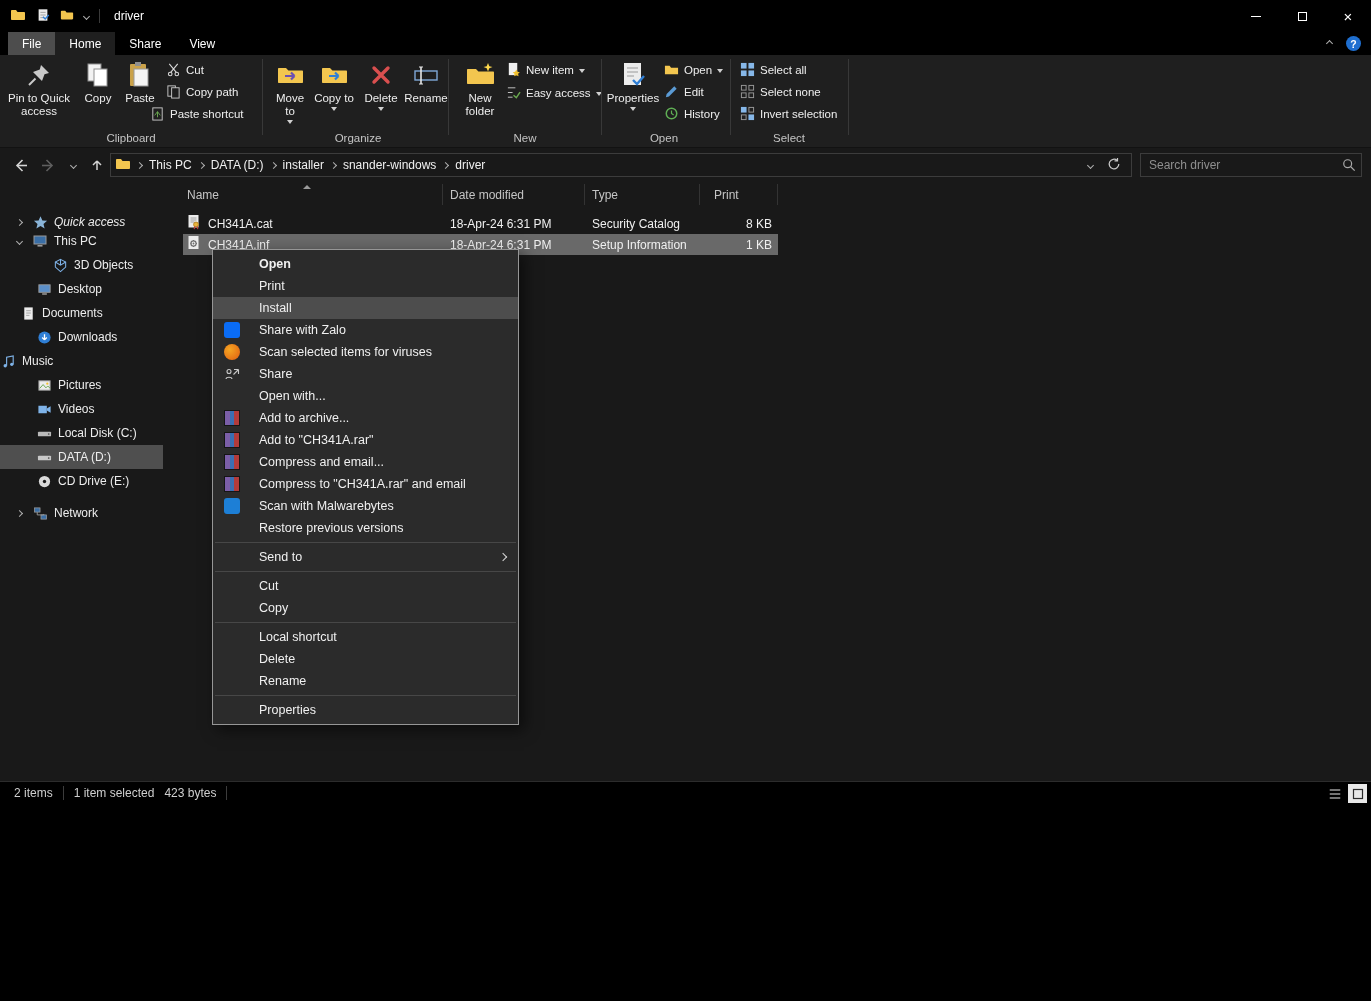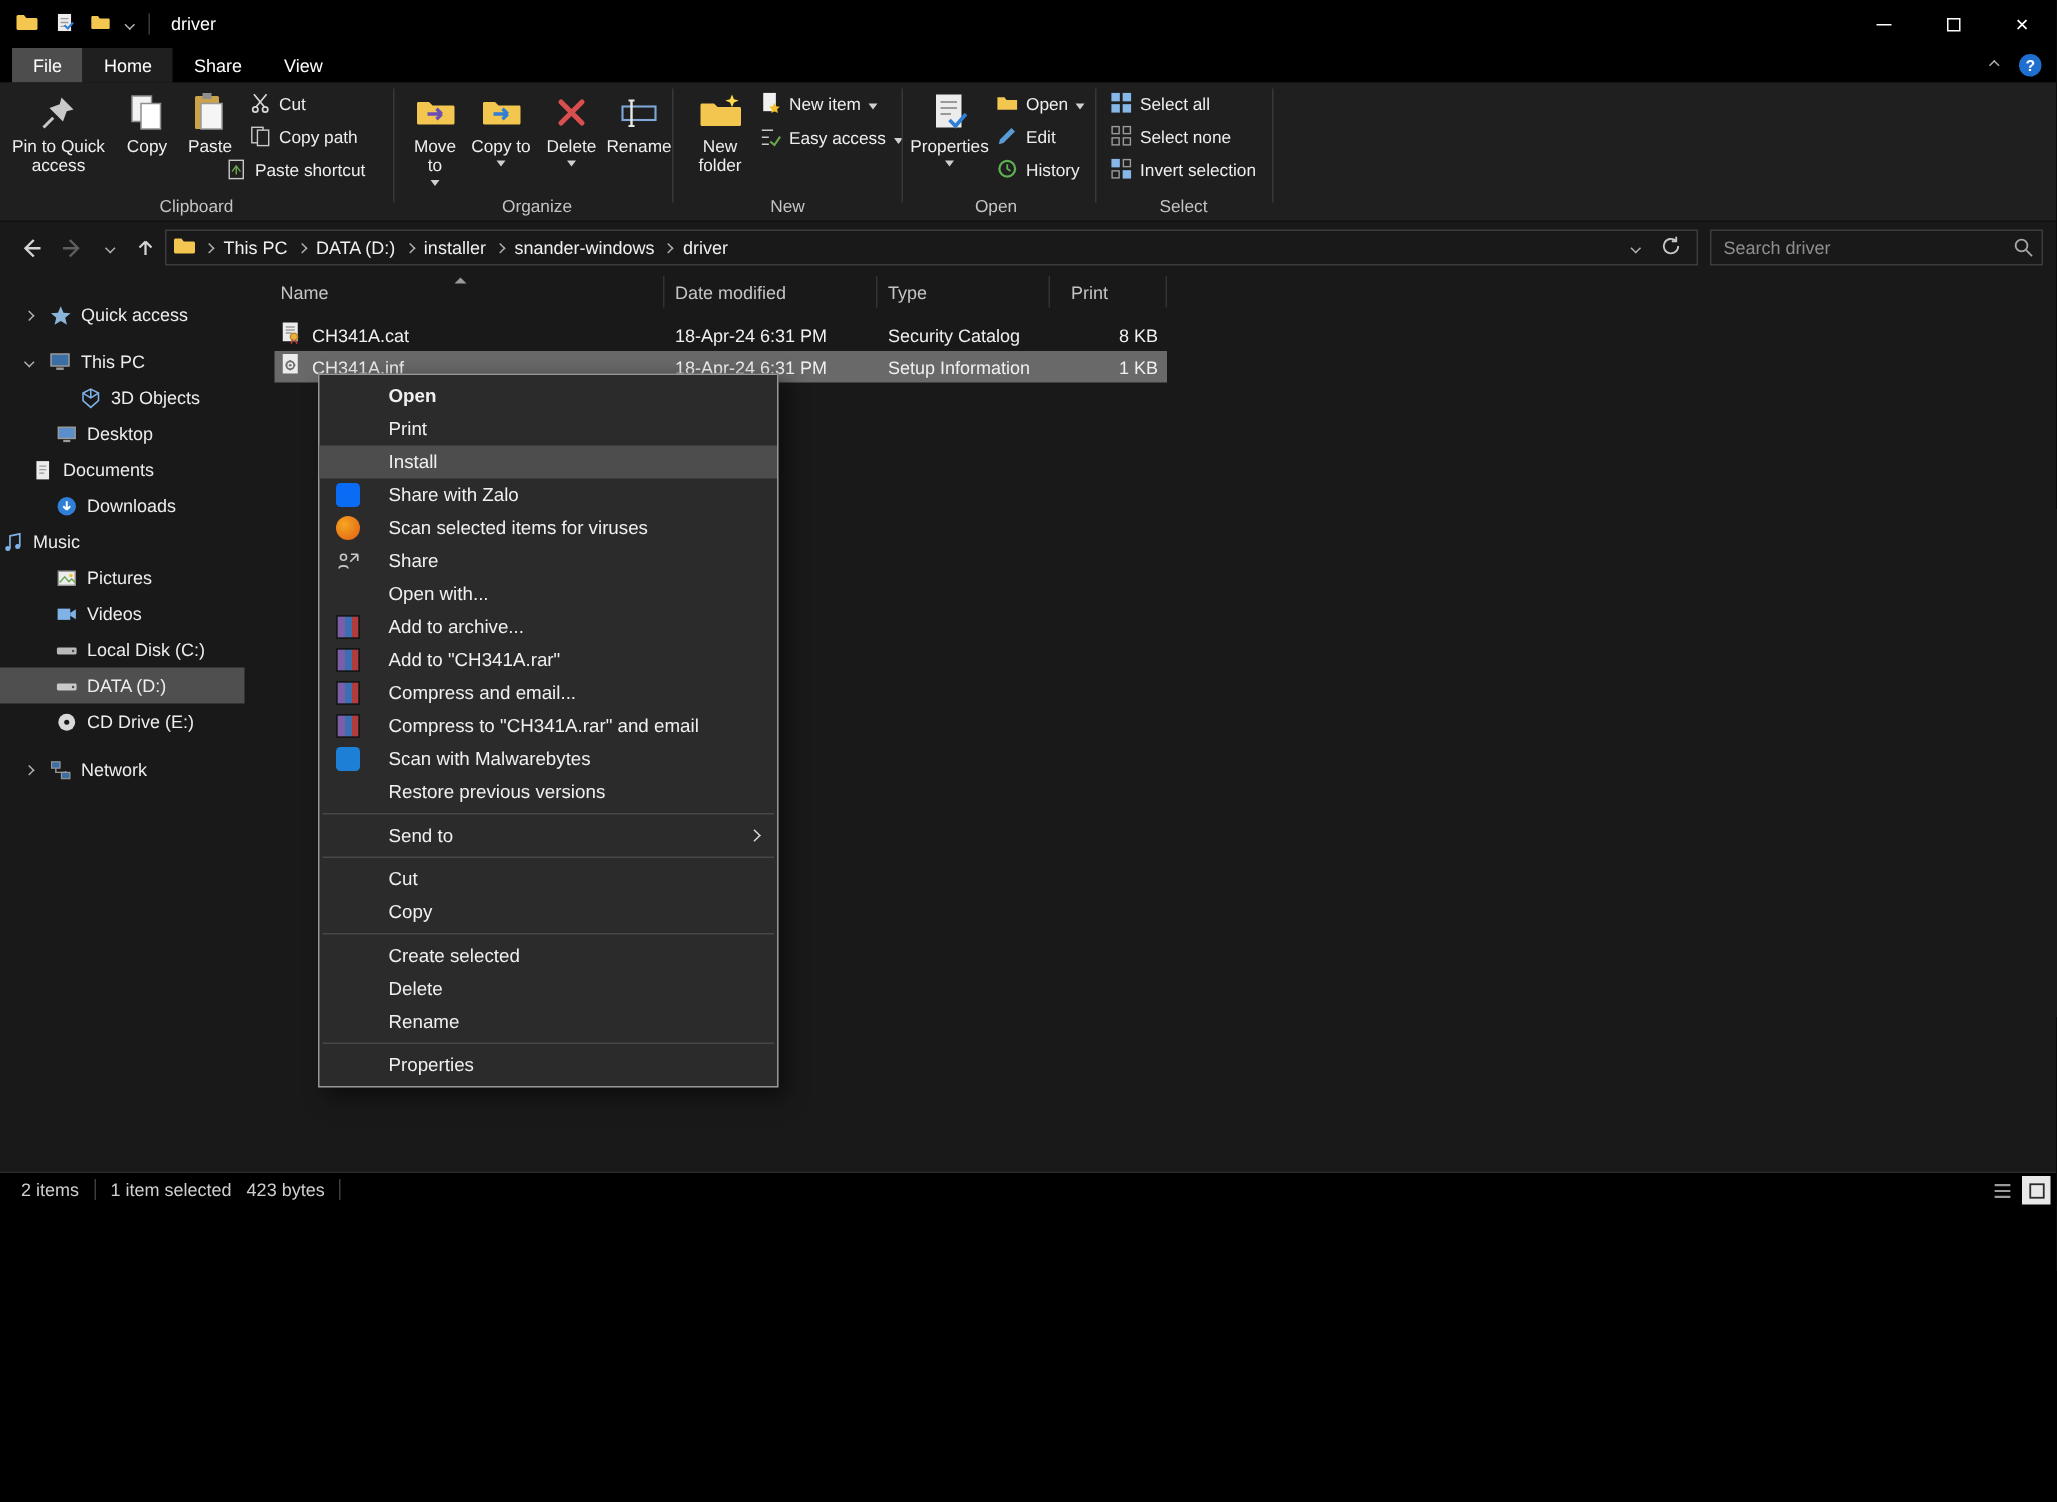--- a/index.html
+++ b/index.html
@@ -367,21 +367,21 @@
 
     <input class="search" type="text" placeholder="Search driver" style="">
     <span class="search-ic"><svg width="14" height="14" viewBox="0 0 16 16">
           <circle cx="6.5" cy="6.5" r="4.5" fill="none" stroke="#a8a8a8" stroke-width="1.4"></circle>
           <path d="M10 10l4.5 4.5" stroke="#a8a8a8" stroke-width="1.4"></path>
         </svg></span>
   </div>
 
   <div class="sidebar">
 
-    <div class="side-item" style="top:16px;padding-left:12px;">
+    <div class="side-item" style="top:28px;padding-left:12px;font-style:italic;">
       <span class="s-chev">
           <span class="chev"></span>
         </span>
       <span class="s-ic">
           <svg width="15" height="15" viewBox="0 0 16 16">
             <path d="M8 1.2l2 4.6 5 .4-3.8 3.3 1.2 4.9L8 11.8l-4.4 2.6 1.2-4.9L1 6.2l5-.4z" fill="#8ab4d8"></path>
           </svg>
         </span>
       <span>Quick access</span>
     </div>
@@ -613,21 +613,21 @@
     </div>
     <div class="cm-sep"></div>
     <div class="cm-item">
       <span>Cut</span>
     </div>
     <div class="cm-item">
       <span>Copy</span>
     </div>
     <div class="cm-sep"></div>
     <div class="cm-item">
-      <span>Create selected</span>
+      <span>Local shortcut</span>
     </div>
     <div class="cm-item">
       <span>Delete</span>
     </div>
     <div class="cm-item">
       <span>Rename</span>
     </div>
     <div class="cm-sep"></div>
     <div class="cm-item">
       <span>Properties</span>

